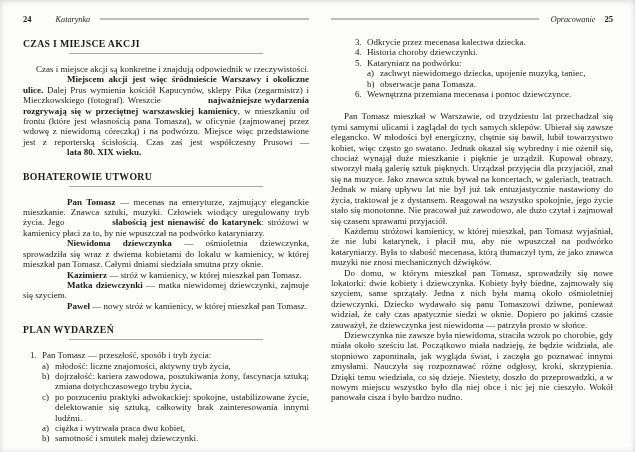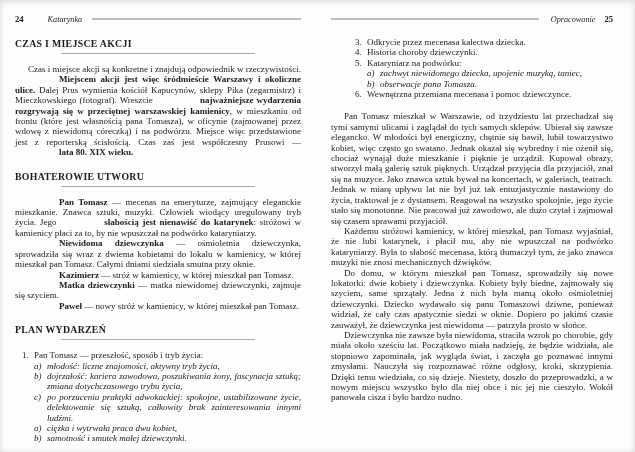--- a/index.html
+++ b/index.html
@@ -9,21 +9,21 @@
     font-family:"Liberation Serif","DejaVu Serif",serif;
     color:#1b1b1b;
     overflow:hidden;
     position:relative;
   }
   .book{
     position:absolute;inset:0;
     box-shadow:inset 0 3px 5px rgba(0,0,0,.07), inset 3px 0 5px rgba(0,0,0,.04), inset -3px 0 5px rgba(0,0,0,.04), inset 0 -2px 4px rgba(0,0,0,.03);
   }
   .page{position:absolute;top:13px;}
-  .page-left{left:15px;width:286px;}
+  .page-left{left:23px;width:286px;}
   .page-right{left:331px;width:282px;}
 
   
   .running-head{display:flex;align-items:center;height:12px;font-size:8.6px;}
   .running-head .pagenum{font-weight:bold;}
   .running-head .runtitle{font-style:italic;font-size:8.2px;}
   .head-rule{flex:1;height:2px;background:#bdbdbd;align-self:center;}
   .running-head.lh .runtitle{margin-left:24px;}
   .running-head.lh .head-rule{margin-left:10px;}
   .running-head.rh{justify-content:flex-end;}
@@ -42,21 +42,21 @@
   .mt10{margin-top:10px;}
   .mt12{margin-top:12px;}
   .b{font-weight:bold;padding-left:44px;}
 
   
   .plan-list{margin-top:10px;}
   .li{text-align:justify;}
   .mk{display:inline-block;text-indent:0;}
   .l0{margin-left:7px;padding-left:12px;text-indent:-12px;}
   .l0 .mk{width:12px;}
-  .l1{margin-left:19px;padding-left:13px;text-indent:-13px;font-style:italic;}
+  .l1{margin-left:19px;padding-left:13px;text-indent:-13px;}
   .l1 .mk{width:13px;}
   .plan-right{margin-top:12px;}
   .plan-right .l0{margin-left:24px;}
   .plan-right .l1{margin-left:36px;}
 </style>
 </head>
 <body>
 
 <div class="book">
 

